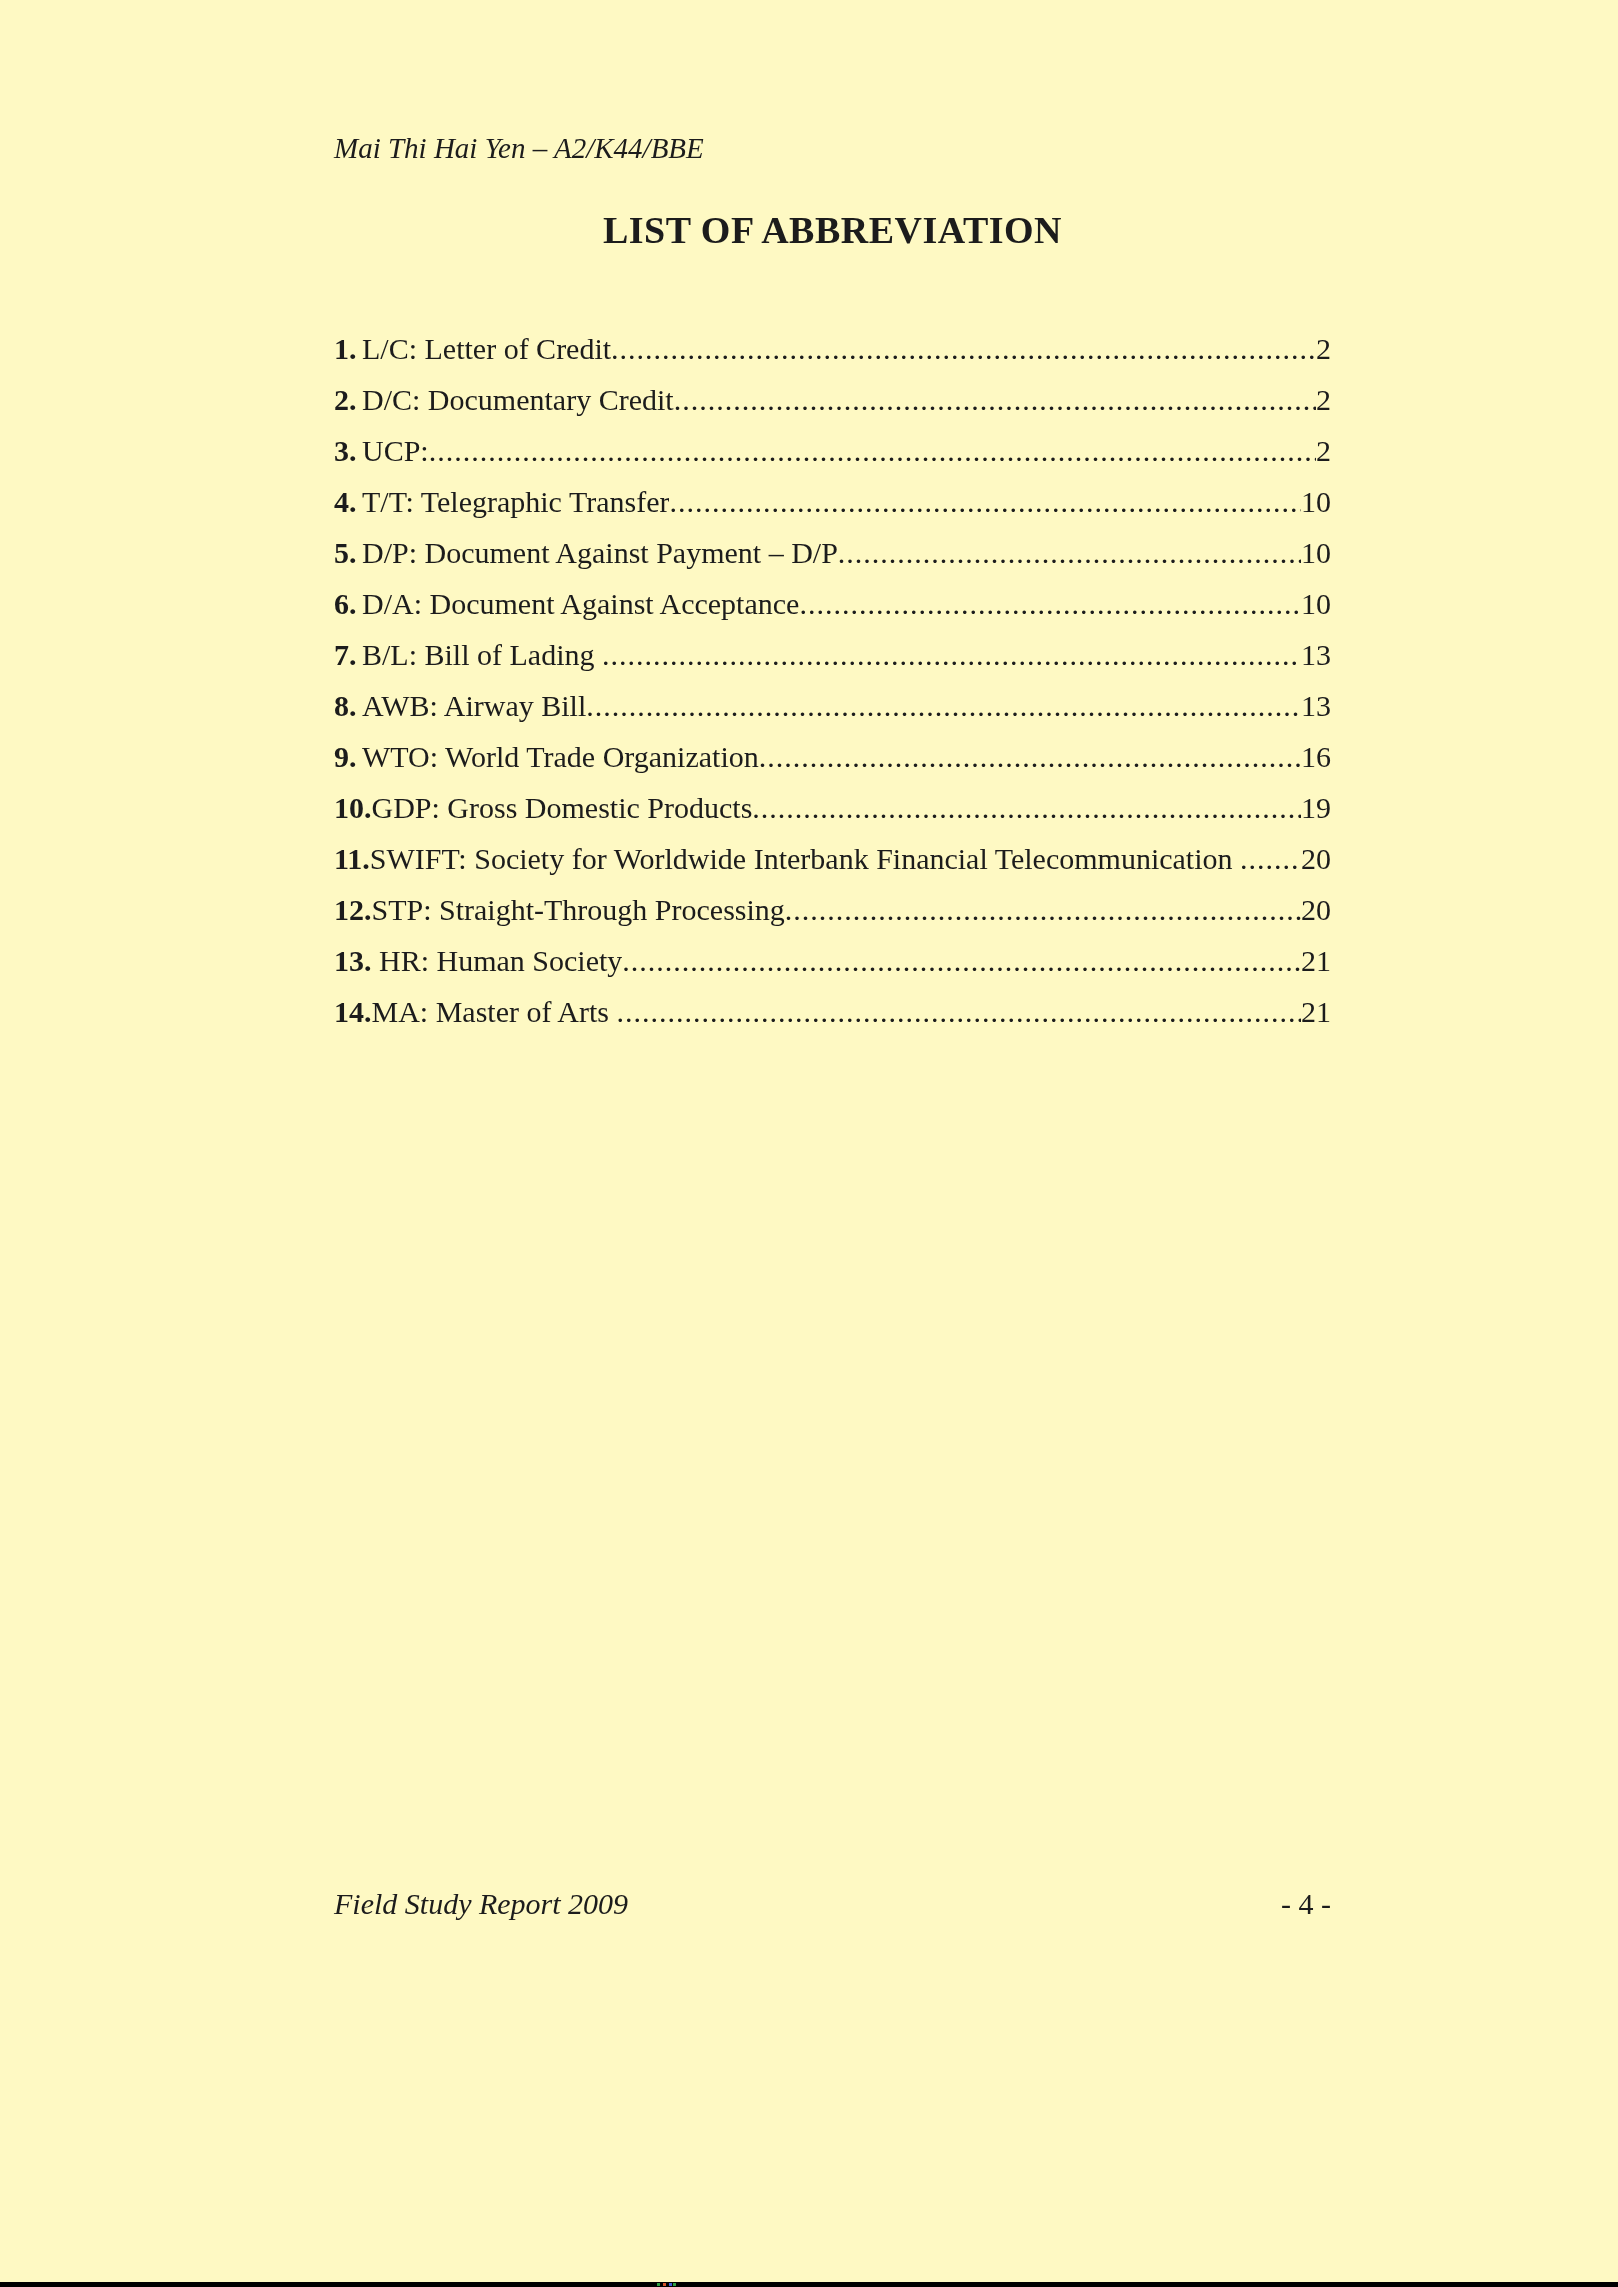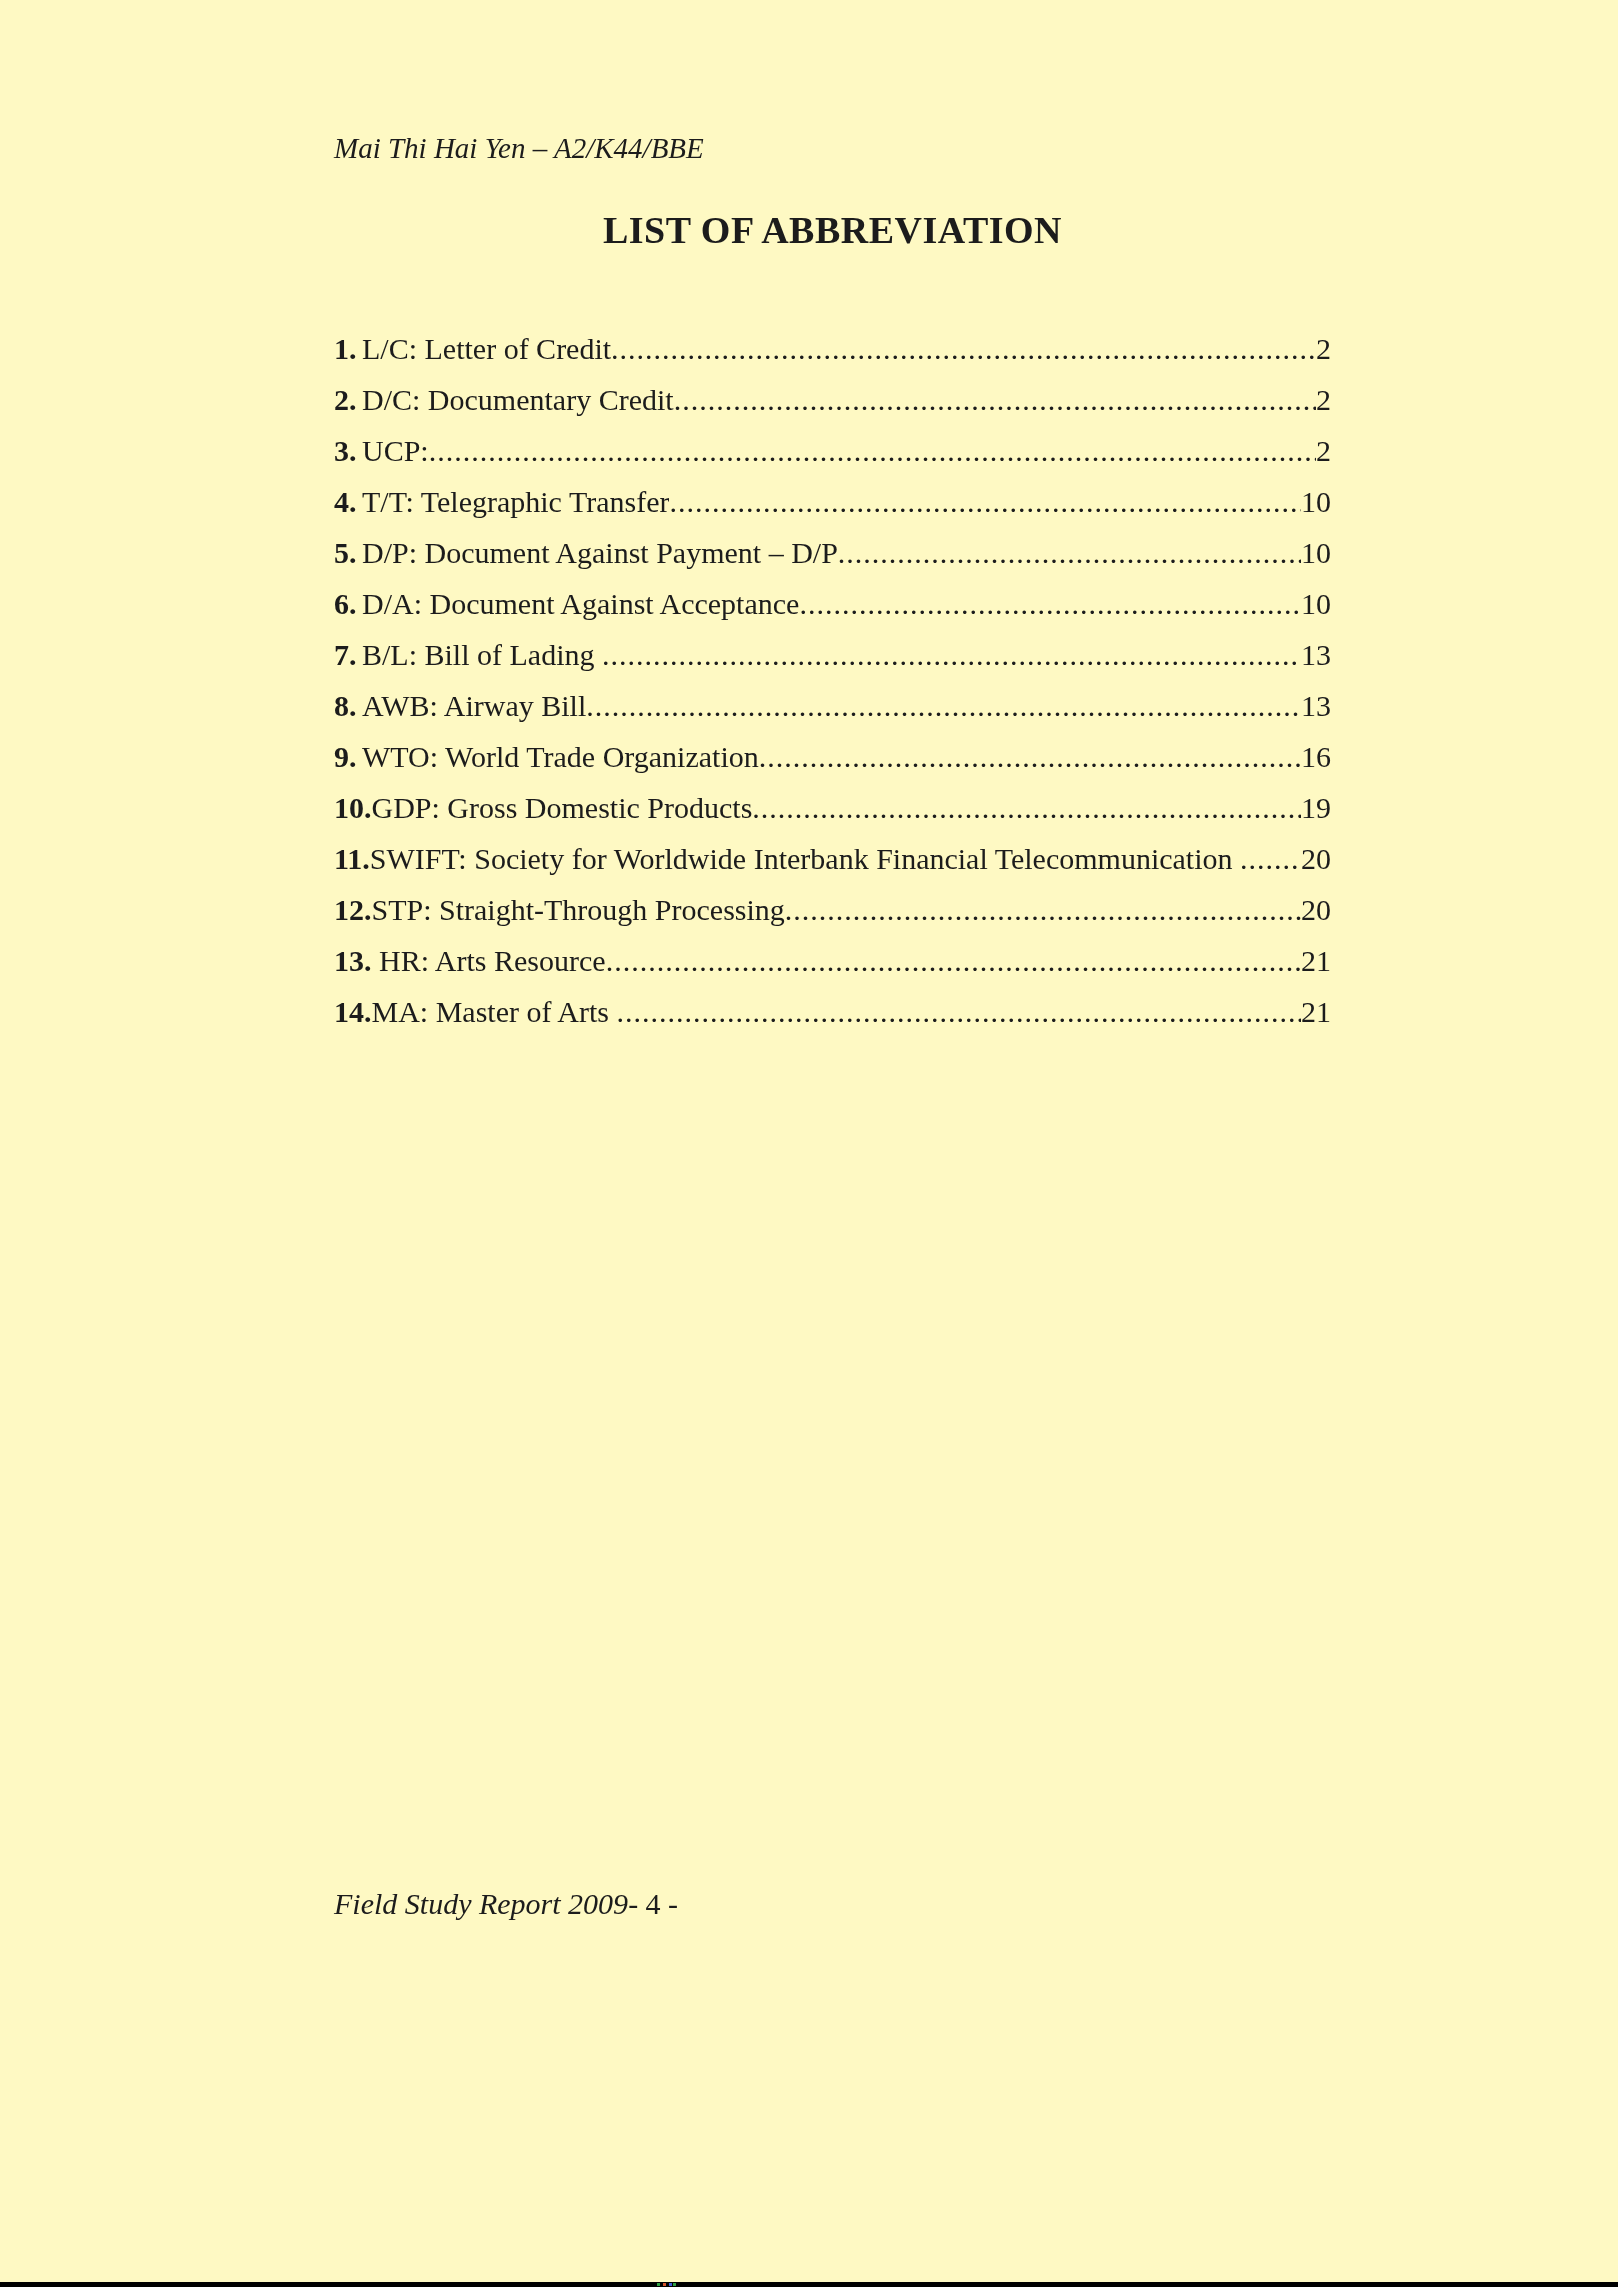--- a/index.html
+++ b/index.html
@@ -72,21 +72,21 @@
   .pageno {
     flex: 0 0 auto;
     white-space: pre;
   }
   .footer {
     position: absolute;
     left: 334px;
     top: 1889px;
     width: 997px;
     display: flex;
-    justify-content: flex-start;
+    justify-content: space-between;
     align-items: baseline;
     font-size: 30px;
     line-height: 30px;
   }
   .footer-left { font-style: italic; white-space: pre; }
   .footer-right { white-space: pre; }
   .bottom-bar {
     position: absolute;
     left: 0;
     bottom: 0;
@@ -190,21 +190,21 @@
       <div class="toc-row">
     <span class="num">12.</span>
     <span class="abbr">STP:</span>
     <span class="desc"> Straight-Through Processing</span>
     <span class="leader">............................................................................................................................................................................................................................................................................................................</span>
     <span class="pageno">20</span>
   </div>
       <div class="toc-row">
     <span class="num">13. </span>
     <span class="abbr">HR:</span>
-    <span class="desc"> Arts Resource</span>
+    <span class="desc"> Human Society</span>
     <span class="leader">............................................................................................................................................................................................................................................................................................................</span>
     <span class="pageno">21</span>
   </div>
       <div class="toc-row">
     <span class="num">14.</span>
     <span class="abbr">MA:</span>
     <span class="desc"> Master of Arts </span>
     <span class="leader">............................................................................................................................................................................................................................................................................................................</span>
     <span class="pageno">21</span>
   </div>

